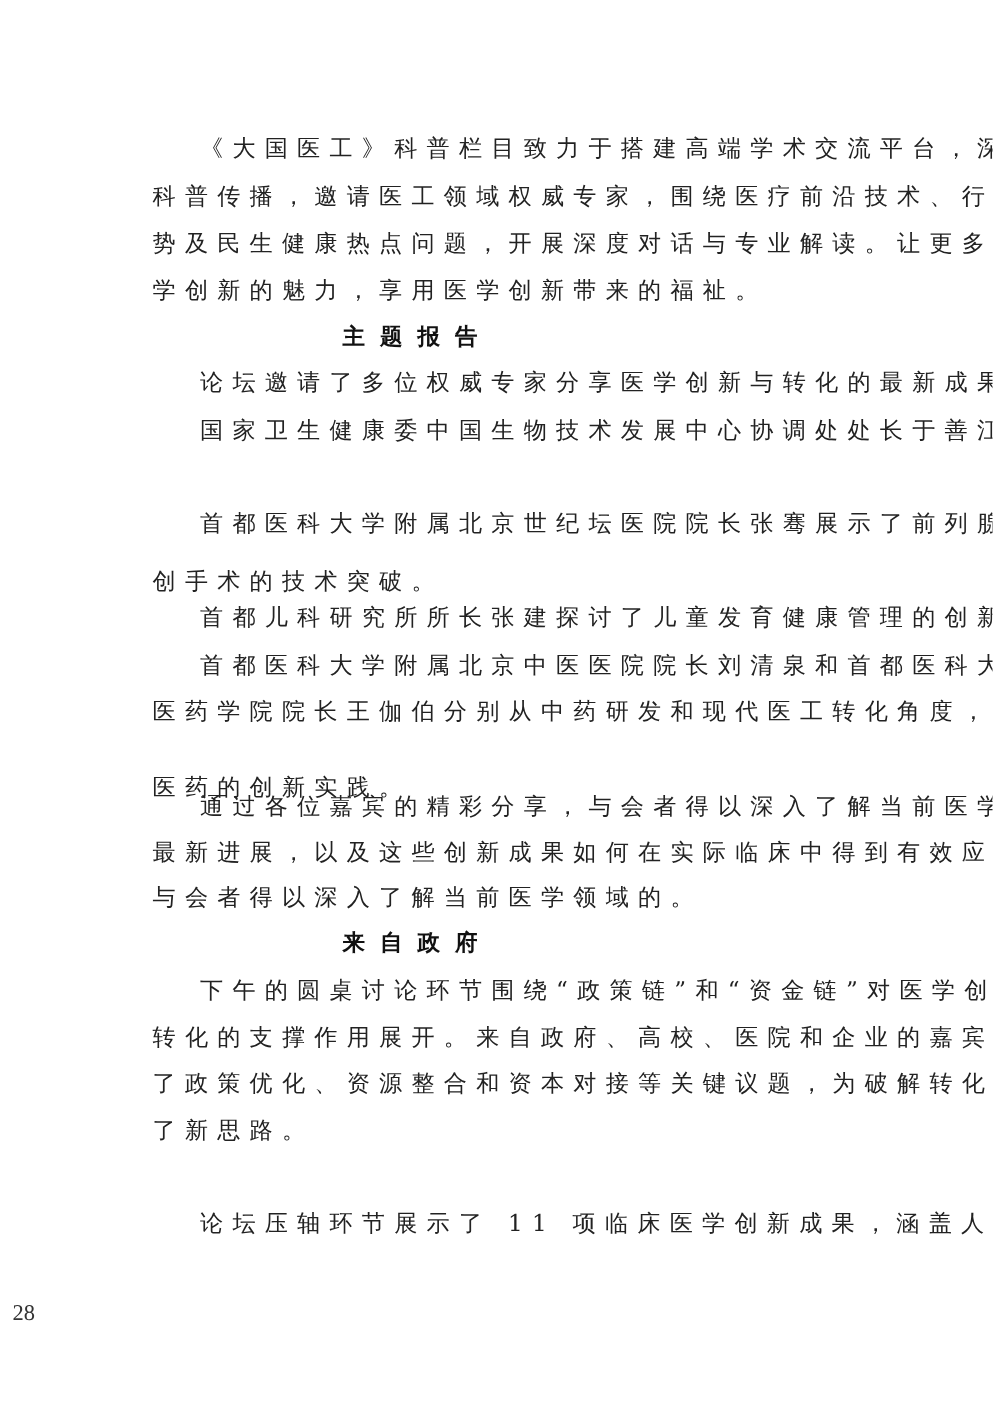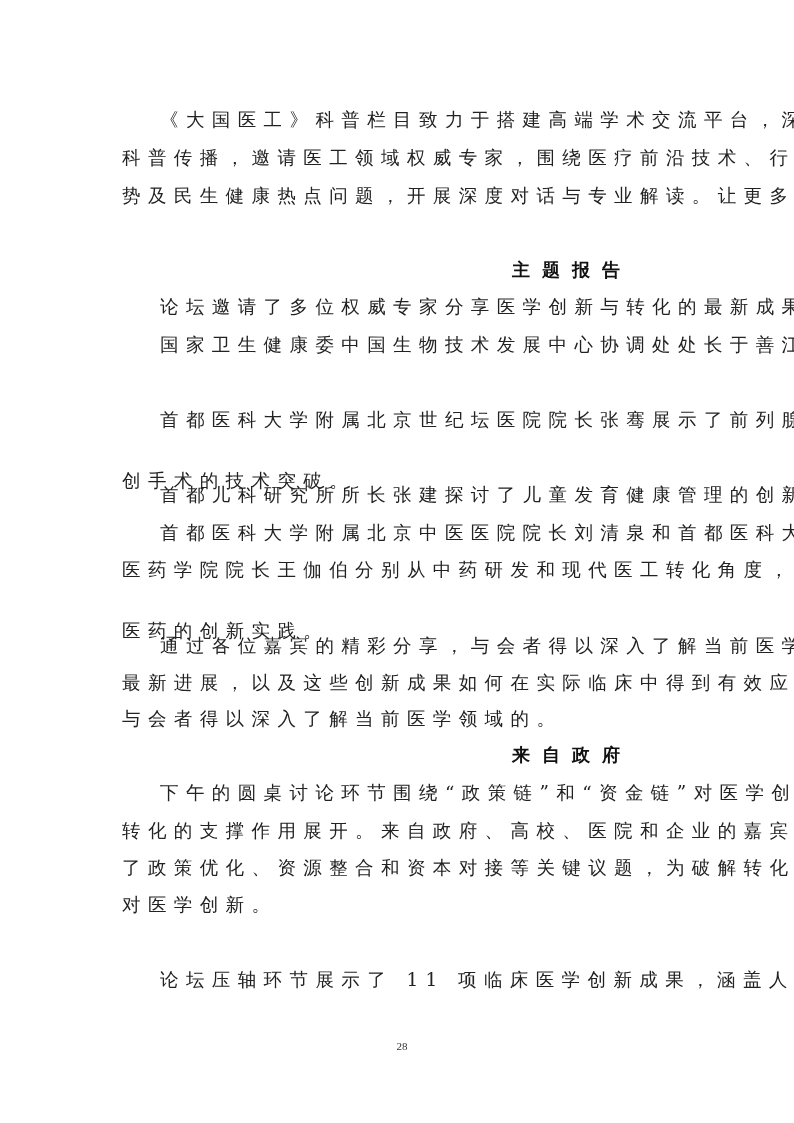--- a/index.html
+++ b/index.html
@@ -15,68 +15,69 @@
       font-size: 18.5px;
       color: #222222;
       white-space: nowrap;
       letter-spacing: 7.4px;
     }
     .indent { left: 160px; width: 514px; }
     .heading {
       position: absolute;
       left: 0;
       width: 632px;
-      text-align: right;
+      text-align: center;
       height: 30px;
       line-height: 30px;
       font-family: "DejaVu Sans", "Liberation Sans", sans-serif;
       font-weight: bold;
       font-size: 18px;
       color: #111111;
       letter-spacing: 12px;
       padding-left: 36px;
       box-sizing: border-box;
     }
     .page-number {
       position: absolute;
       left: 0;
       width: 794px;
       top: 1040px;
-      text-align: center;
+      text-align: left;
       font-family: "Liberation Serif", serif;
-      font-size: 11px;
+      font-size: 18px;
       color: #333333;
       padding-left: 10px;
       box-sizing: border-box;
     }
   </style>
 </head>
 <body>
 
 <div class="page">
 
   <div class="line indent" style="top:105px;">《大国医工》科普栏目致力于搭建高端学术交流平台，深化医学</div>
   <div class="line" style="top:143px;">科普传播，邀请医工领域权威专家，围绕医疗前沿技术、行业发展趋</div>
   <div class="line" style="top:181px;">势及民生健康热点问题，开展深度对话与专业解读。让更多人了解医</div>
+  <div class="line" style="top:218px;">学创新的魅力，享用医学创新带来的福祉。</div>
 
   <div class="heading" style="top:255px;">主题报告</div>
   <div class="line indent" style="top:292px;">论坛邀请了多位权威专家分享医学创新与转化的最新成果：</div>
   <div class="line indent" style="top:330px;">国家卫生健康委中国生物技术发展中心协调处处长于善江解析</div>
   <div class="line indent" style="top:405px;">首都医科大学附属北京世纪坛医院院长张骞展示了前列腺癌微</div>
-  <div class="line" style="top:466px;">创手术的技术突破。</div>
+  <div class="line" style="top:451px;">创手术的技术突破。</div>
   <div class="line indent" style="top:480px;">首都儿科研究所所长张建探讨了儿童发育健康管理的创新模式。</div>
   <div class="line indent" style="top:518px;">首都医科大学附属北京中医医院院长刘清泉和首都医科大学中</div>
   <div class="line" style="top:555px;">医药学院院长王伽伯分别从中药研发和现代医工转化角度，分享了中</div>
   <div class="line" style="top:616px;">医药的创新实践。</div>
   <div class="line indent" style="top:631px;">通过各位嘉宾的精彩分享，与会者得以深入了解当前医学领域的</div>
   <div class="line" style="top:668px;">最新进展，以及这些创新成果如何在实际临床中得到有效应用和转化，</div>
   <div class="line" style="top:704px;">与会者得以深入了解当前医学领域的。</div>
 
   <div class="heading" style="top:740px;">来自政府</div>
   <div class="line indent" style="top:778px;">下午的圆桌讨论环节围绕“政策链”和“资金链”对医学创新</div>
   <div class="line" style="top:816px;">转化的支撑作用展开。来自政府、高校、医院和企业的嘉宾深入探讨</div>
   <div class="line" style="top:853px;">了政策优化、资源整合和资本对接等关键议题，为破解转化难题提供</div>
-  <div class="line" style="top:890px;">对医学创新。</div>
+  <div class="line" style="top:890px;">了新思路。</div>
 
   <div class="line indent" style="top:965px;">论坛压轴环节展示了 11 项临床医学创新成果，涵盖人工智能诊</div>
 
   <div class="page-number">28</div>
 </div>
 
 </body></html>

